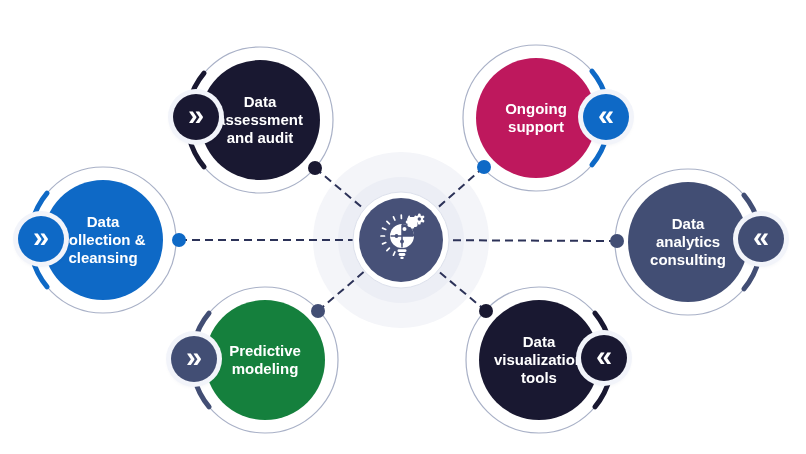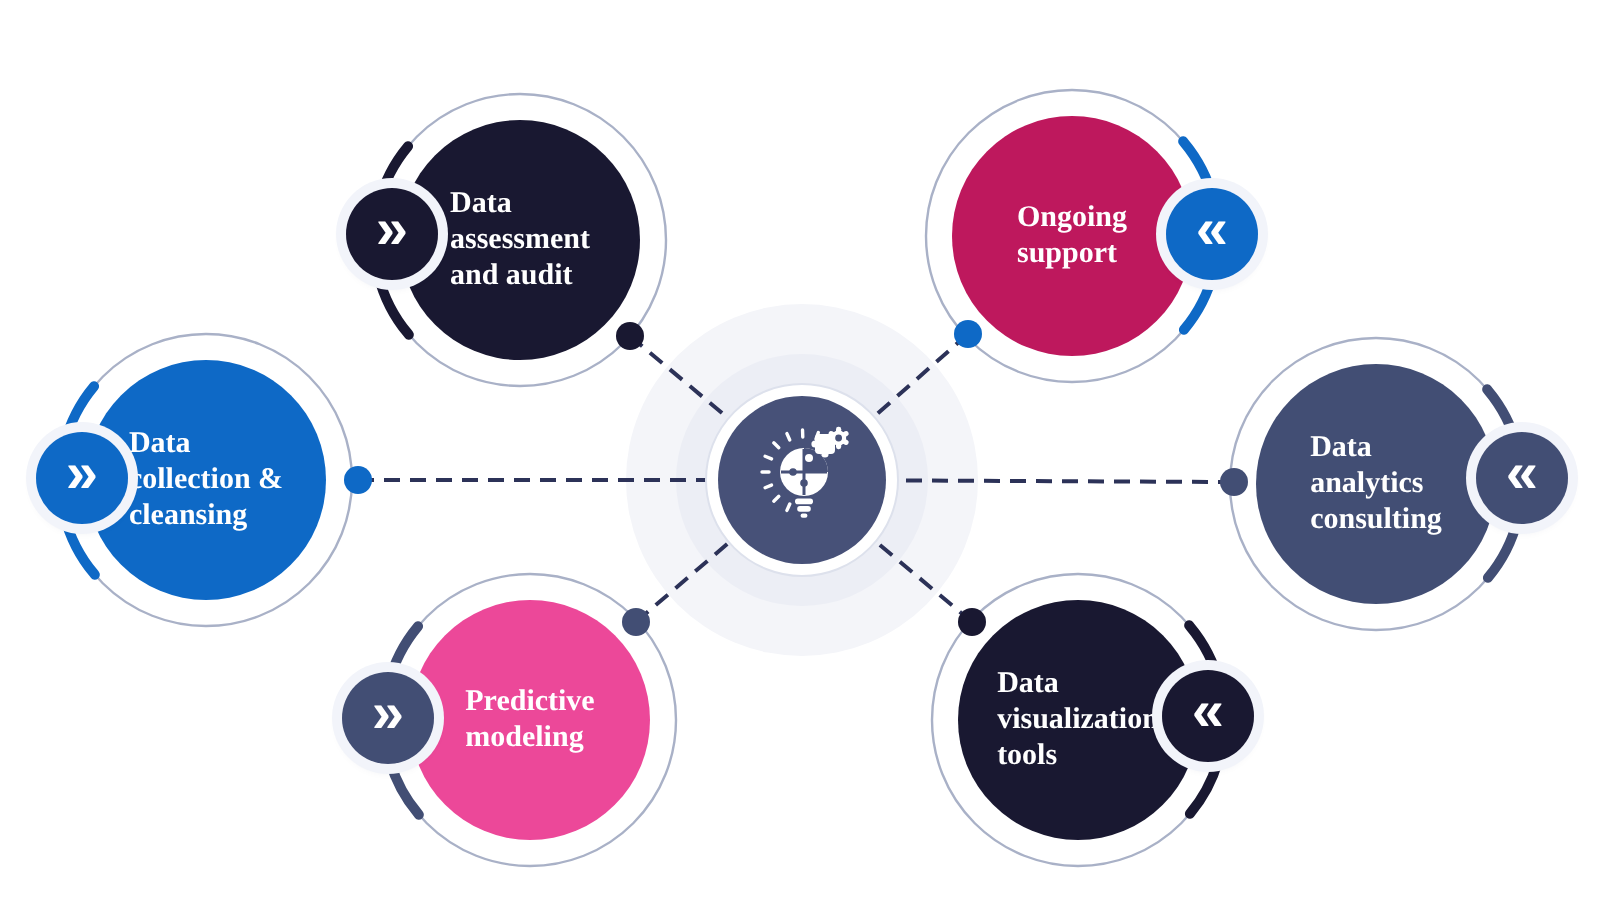--- a/index.html
+++ b/index.html
@@ -6,22 +6,22 @@
   .stage{
     position:relative;width:806px;height:454px;background:#ffffff;
     font-family:"Liberation Sans",sans-serif;overflow:hidden;
   }
   .underlay{position:absolute;left:0;top:0;z-index:1;}
   .thin-ring{fill:none;stroke:#a9b1c7;stroke-width:1.2;}
   .arc{fill:none;stroke-width:5;stroke-dasharray:26 334;stroke-linecap:round;}
   .connector{stroke:#2c3258;stroke-width:2;stroke-dasharray:8 5;fill:none;}
   .node{
     position:absolute;width:120px;height:120px;border-radius:50%;
-    display:flex;align-items:center;justify-content:center;
-    color:#ffffff;z-index:2;font-family:Liberation Serif, serif;
+    display:flex;align-items:center;justify-content:center;text-align:center;
+    color:#ffffff;z-index:2;
   }
   .node-label{
     font-size:15px;font-weight:600;line-height:1.22;white-space:pre-line;
   }
   .badge{
     position:absolute;width:46px;height:46px;border-radius:50%;
     display:flex;align-items:center;justify-content:center;color:#ffffff;
     z-index:3;box-shadow:0 0 0 5px #f2f4fa, 0 2px 6px rgba(40,50,90,0.18);
   }
   .badge span{font-size:29px;font-weight:700;line-height:1;transform:translateY(-2px);}
@@ -106,21 +106,21 @@
   <div class="node" style="left:43px;top:180px;background:#0e69c6">
     <div class="node-label">Data
 collection &amp;
 cleansing</div>
   </div>
   <div class="node" style="left:628px;top:182px;background:#424e74">
     <div class="node-label">Data
 analytics
 consulting</div>
   </div>
-  <div class="node" style="left:205px;top:300px;background:#ec4899">
+  <div class="node" style="left:205px;top:300px;background:#15803d">
     <div class="node-label">Predictive
 modeling</div>
   </div>
   <div class="node" style="left:479px;top:300px;background:#191831">
     <div class="node-label">Data
 visualization
 tools</div>
   </div>
 
   <div class="badge" style="left:173px;top:94px;background:#191831">

